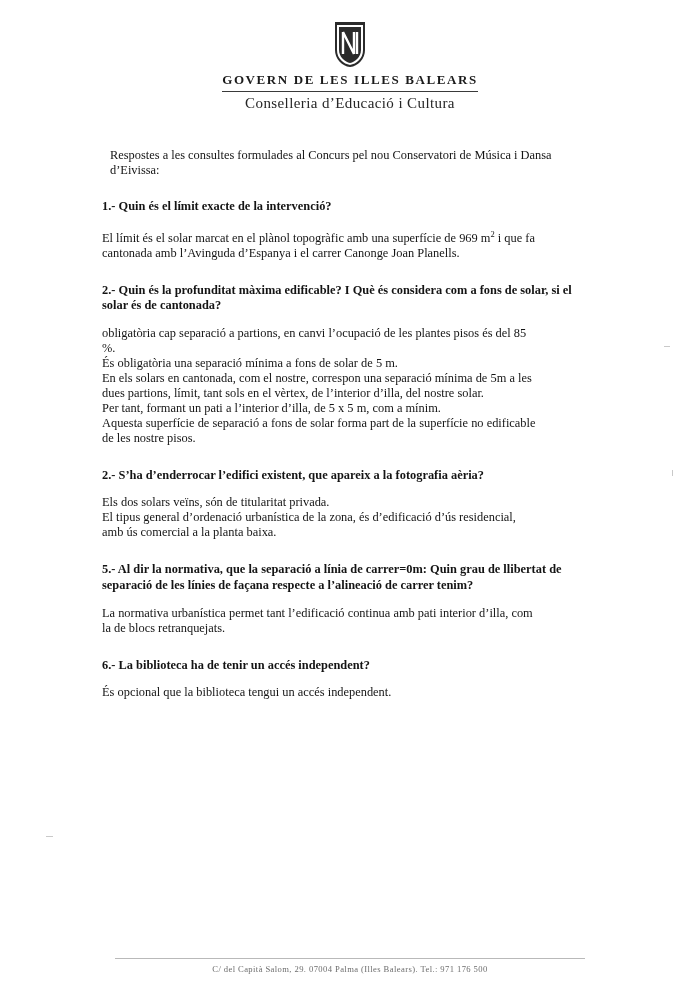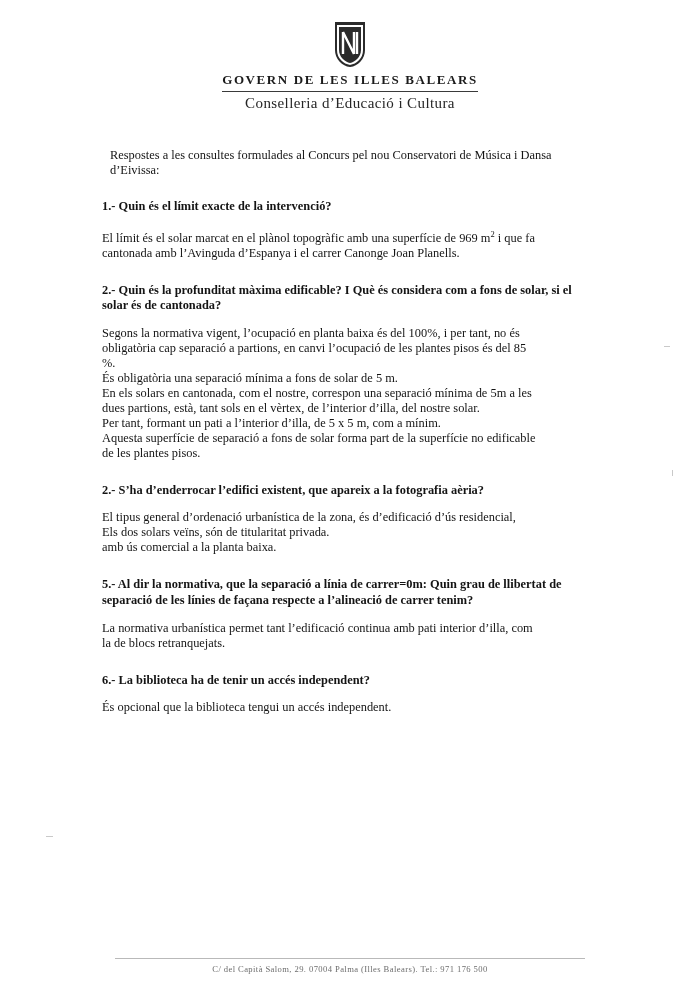--- a/index.html
+++ b/index.html
@@ -133,40 +133,39 @@
       <p class="question">1.- Quin és el límit exacte de la intervenció?</p>
       <div class="answer">
         <p><span>El límit és el solar marcat en el plànol topogràfic amb una superfície de 969 m<sup>2</sup> i que fa</span></p>
         <p><span>cantonada amb l’Avinguda d’Espanya i el carrer Canonge Joan Planells.</span></p>
       </div>
     </div>
 
     <div class="qa">
       <p class="question">2.- Quin és la profunditat màxima edificable?  I  Què és considera com a fons de solar, si el solar és de cantonada?</p>
       <div class="answer">
-        <p><span>Segons la normativa vigent, l’ocupació en planta baixa és del 100%, i per tant, no és</span></p>
         <p><span>obligatòria cap separació a partions, en canvi l’ocupació de les plantes pisos és del 85</span></p>
         <p><span>%.</span></p>
         <p><span>És obligatòria una separació mínima a fons de solar de 5 m.</span></p>
         <p><span>En els solars en cantonada, com el nostre, correspon una separació mínima de 5m a les</span></p>
-        <p><span>dues partions, està, tant sols en el vèrtex, de l’interior d’illa, del nostre solar.</span></p>
+        <p><span>dues partions, límit, tant sols en el vèrtex, de l’interior d’illa, del nostre solar.</span></p>
         <p><span>Per tant, formant un pati a l’interior d’illa, de 5 x 5 m, com a mínim.</span></p>
         <p><span>Aquesta superfície de separació a fons de solar forma part de la superfície no edificable</span></p>
-        <p><span>de les plantes pisos.</span></p>
+        <p><span>de les nostre pisos.</span></p>
       </div>
     </div>
 
     <div class="qa">
       <p class="question">2.- S’ha d’enderrocar l’edifici existent, que apareix a la fotografia aèria?</p>
     </div>
 
     <div class="qa">
       <div class="answer">
+        <p><span>Els dos solars veïns, són de titularitat privada.</span></p>
         <p><span>El tipus general d’ordenació urbanística de la zona, és d’edificació d’ús residencial,</span></p>
-        <p><span>Els dos solars veïns, són de titularitat privada.</span></p>
         <p><span>amb ús comercial a la planta baixa.</span></p>
       </div>
     </div>
 
     <div class="qa">
       <p class="question">5.- Al dir la normativa, que la separació a línia de carrer=0m: Quin grau de llibertat de separació de les línies de façana respecte a l’alineació de carrer tenim?</p>
       <div class="answer">
         <p><span>La normativa urbanística permet tant l’edificació continua amb pati interior d’illa, com</span></p>
         <p><span>la de blocs retranquejats.</span></p>
       </div>

